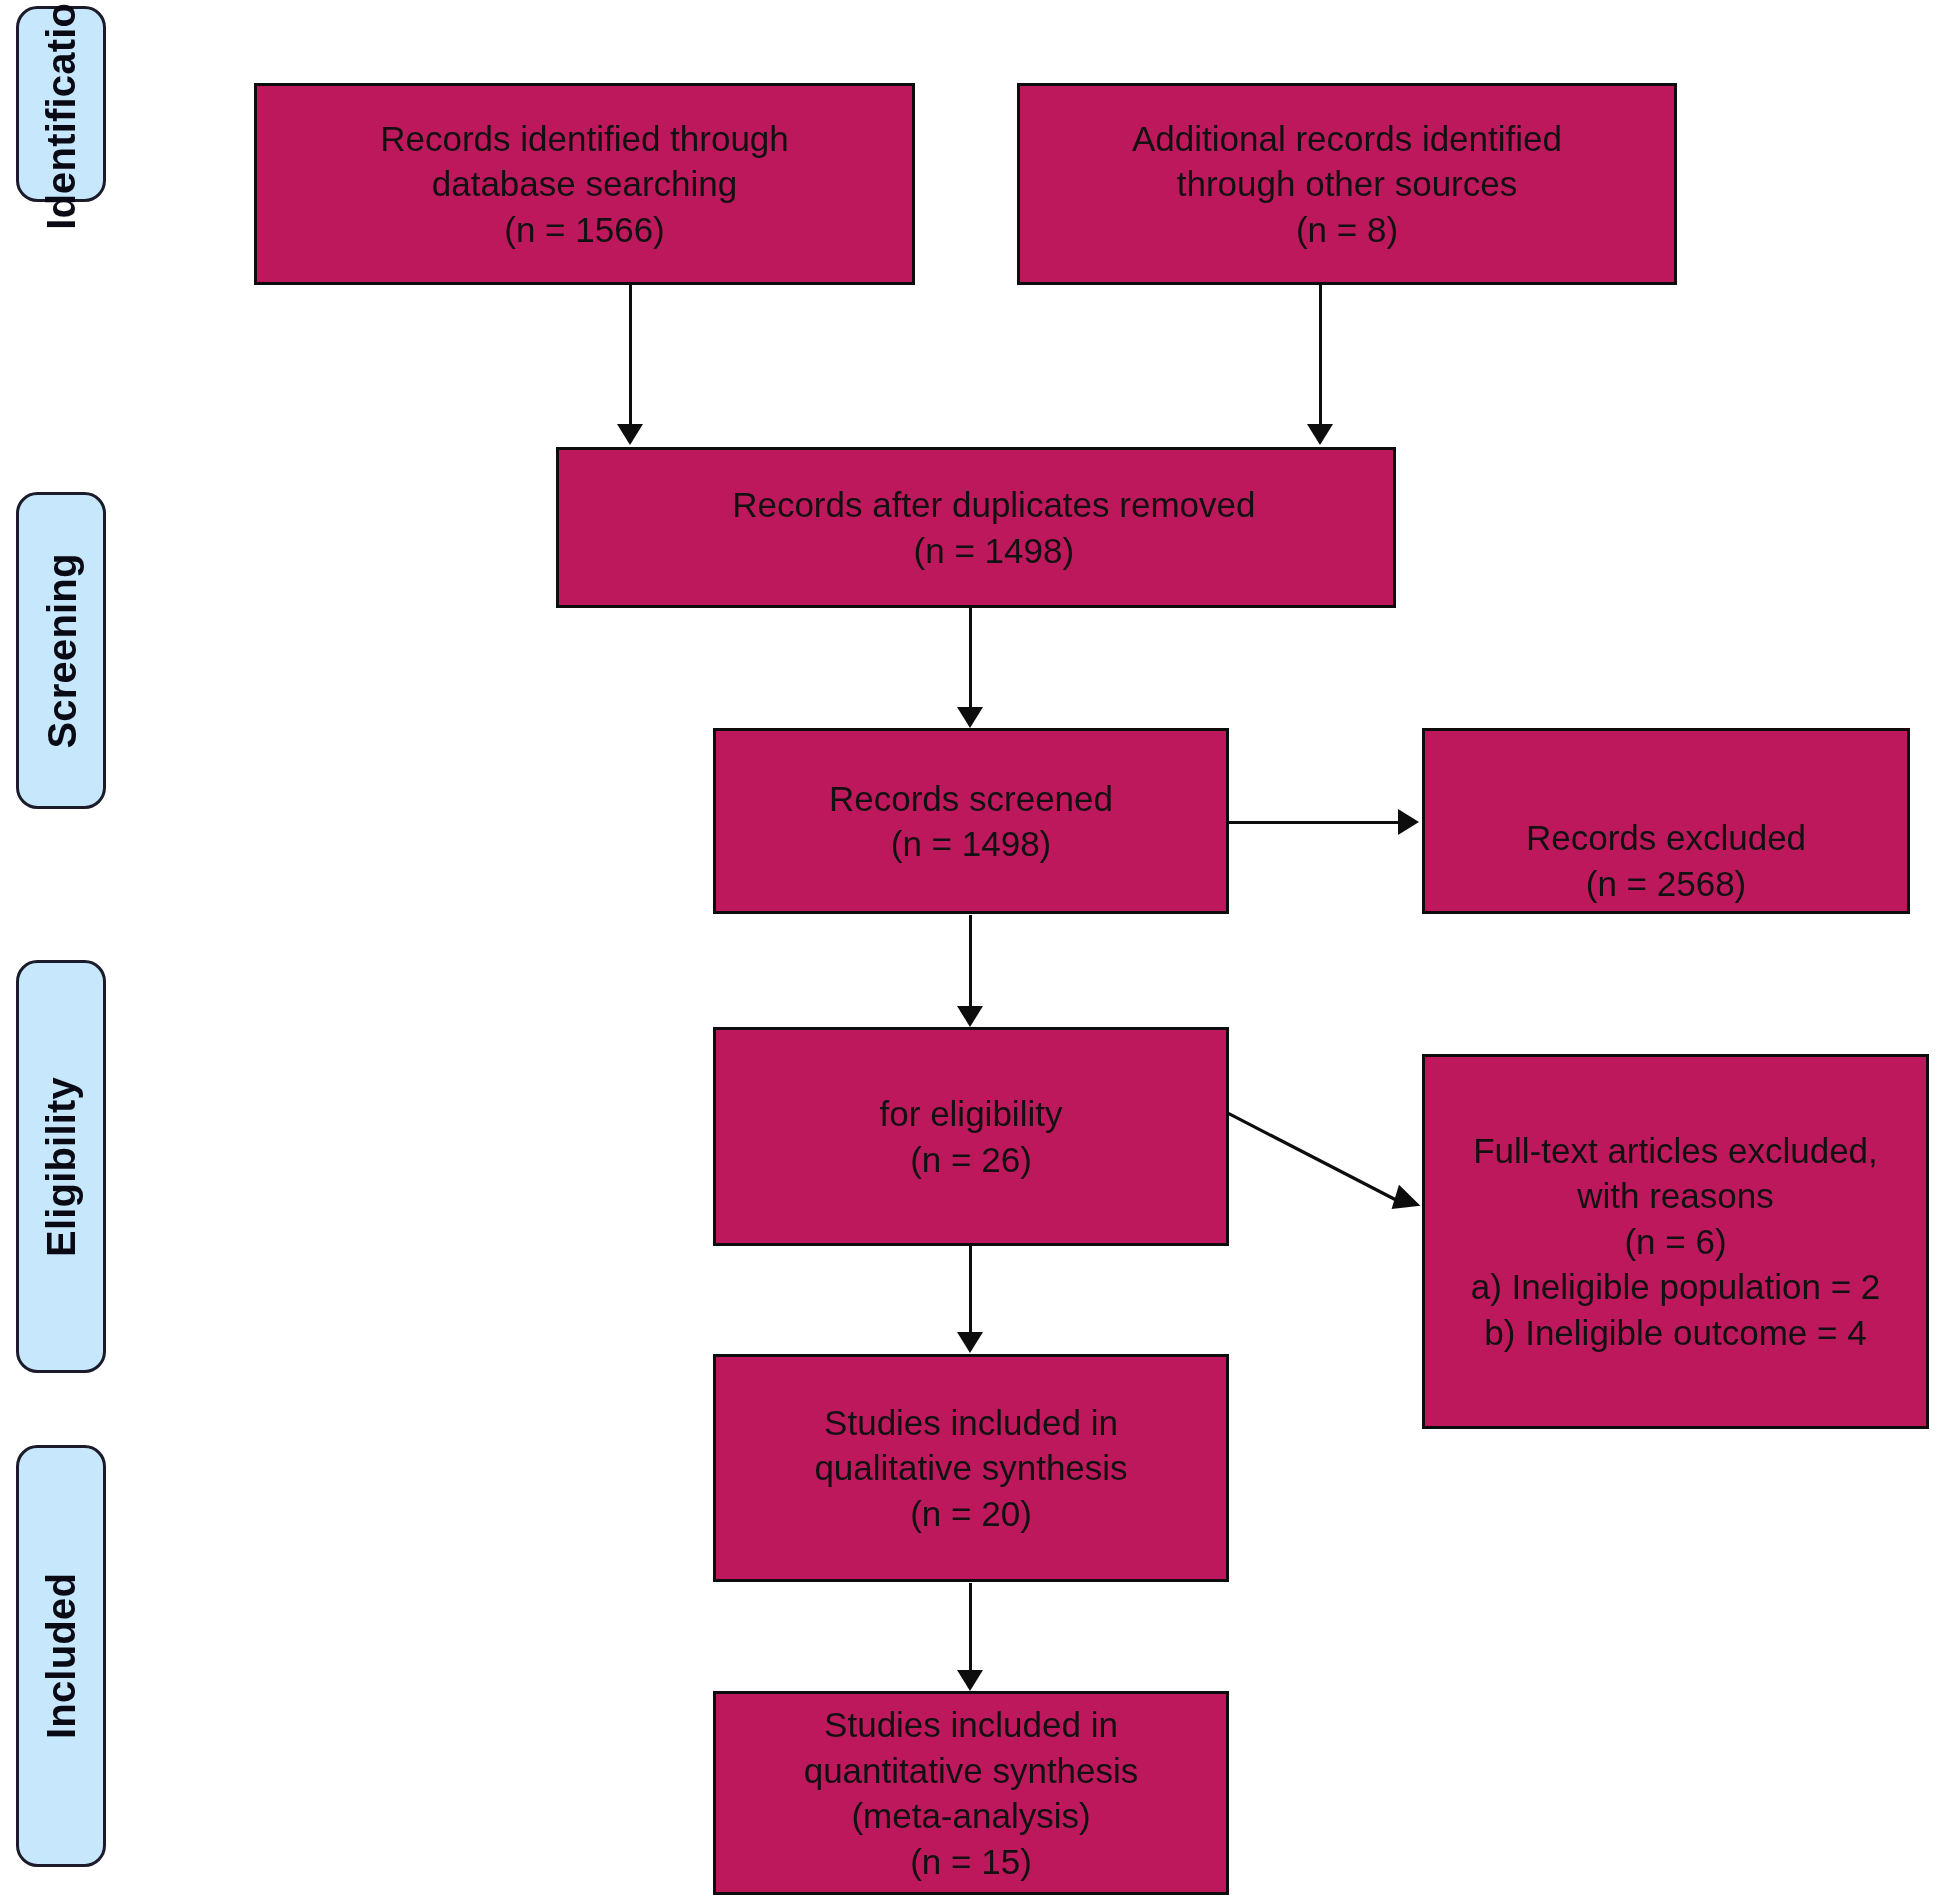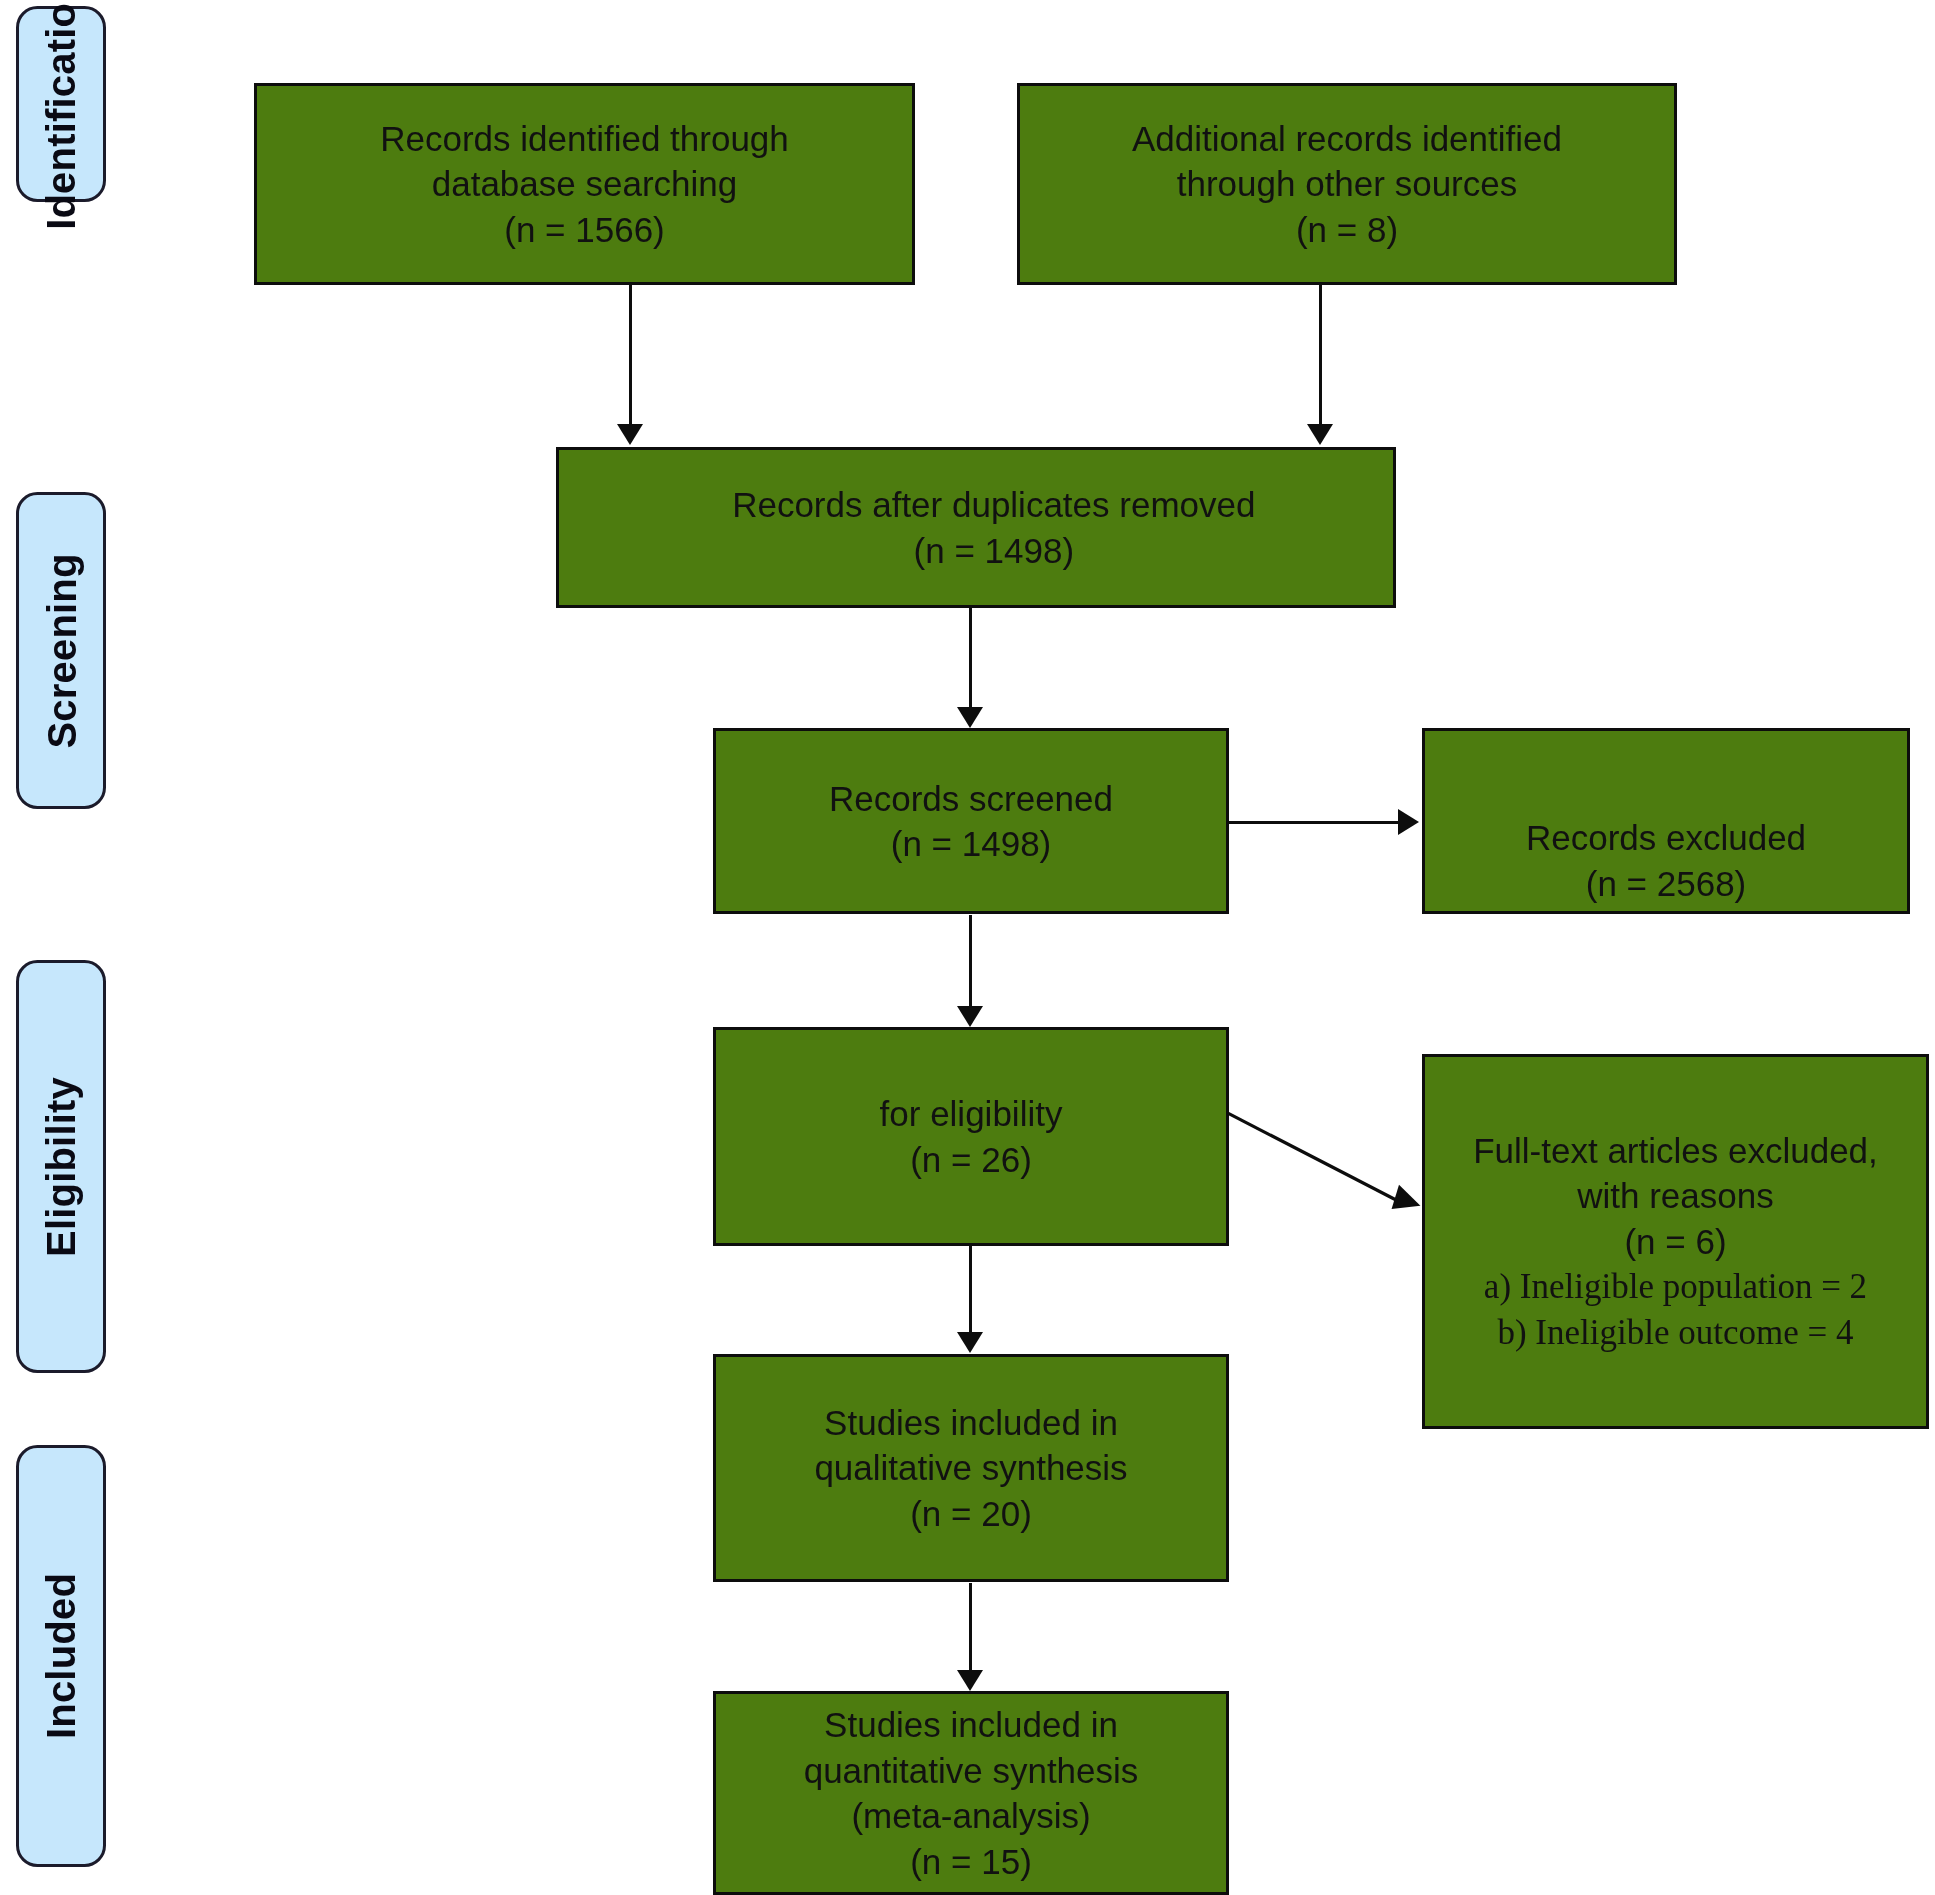--- a/index.html
+++ b/index.html
@@ -37,35 +37,35 @@
     font-weight: 700;
     font-size: 40px;
     letter-spacing: 0.2px;
     color: #0a0a14;
     line-height: 1;
   }
 
   
   .flow-box {
     position: absolute;
-    background: #4d7c0f;
+    background: #be185d;
     border: 3.3px solid #0d0d0d;
     box-sizing: border-box;
     display: flex;
     flex-direction: column;
     align-items: center;
     justify-content: center;
     text-align: center;
     font-size: 35px;
     line-height: 1.30;
     color: #111111;
     padding: 4.7px 8.4px;
   }
   .flow-box .ln { display: block; white-space: nowrap; }
-  .flow-box.left-align-list .ln.listline { white-space: nowrap; font-family: Liberation Serif, serif; }
+  .flow-box.left-align-list .ln.listline { white-space: nowrap; }
 
   
   .vline {
     position: absolute;
     background: #0d0d0d;
     width: 3.3px;
   }
   .hline {
     position: absolute;
     background: #0d0d0d;

